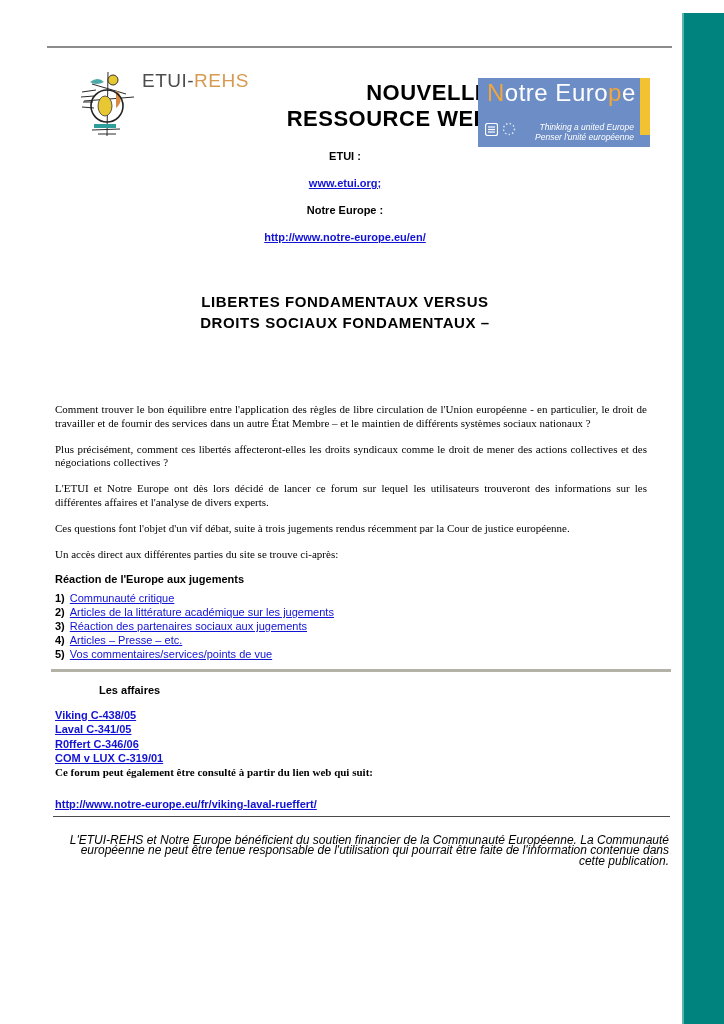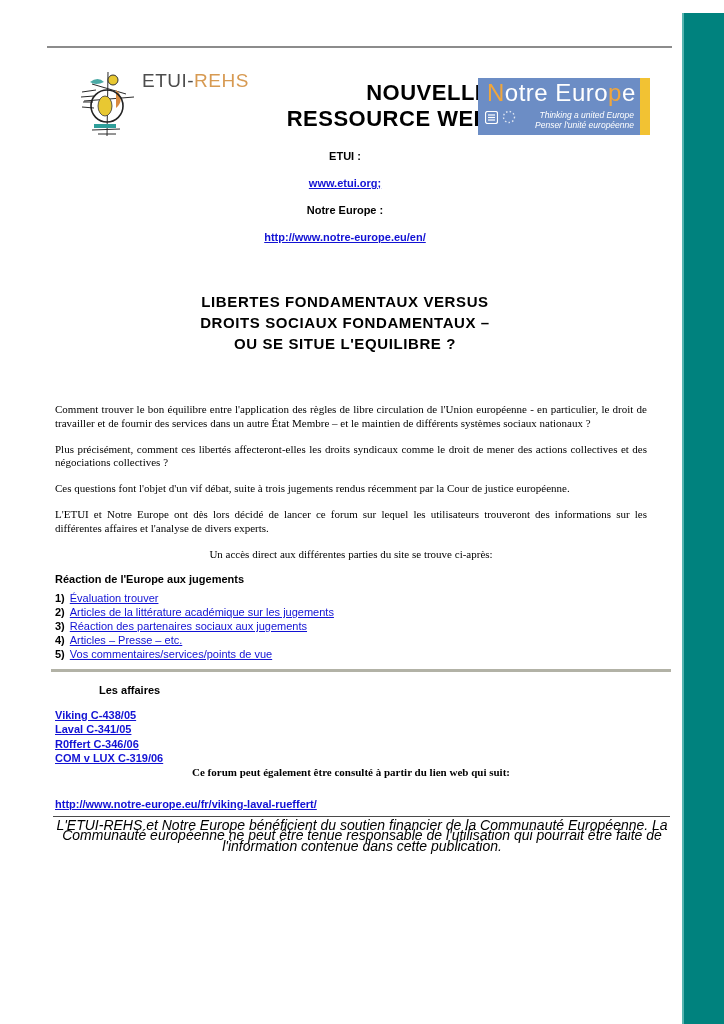--- a/index.html
+++ b/index.html
@@ -11,52 +11,52 @@
   .top-rule { position:absolute; left:47px; top:46px; width:625px; height:2px; background:#8c8c8c; }
 
   
   .header { position:absolute; left:0; top:68px; width:682px; height:85px; }
   .etui-logo { position:absolute; left:80px; top:2px; display:flex; align-items:flex-start; }
   .etui-logo .wordmark { font-size:19px; letter-spacing:0.5px; margin-left:4px; font-weight:400; }
   .etui-logo .part1 { color:#4d4d4d; }
   .etui-logo .part2 { color:#D79A52; }
   .nouvelle { position:absolute; left:200px; top:12px; width:290px; text-align:right;
     font-size:22px; font-weight:bold; line-height:26px; letter-spacing:0.5px; }
-  .notre-logo { position:absolute; left:478px; top:10px; width:172px; height:57px; background:#6C8DC5; }
+  .notre-logo { position:absolute; left:478px; top:10px; width:172px; height:69px; background:#6C8DC5; }
   .notre-logo .stripe { position:absolute; right:0; top:0; width:10px; height:57px; background:#F2C233; }
   .notre-logo .ne-text { position:absolute; left:9px; top:1px; font-size:24px; color:#ffffff; letter-spacing:0.5px; white-space:nowrap; }
   .notre-logo .accent { color:#F0A63C; }
   .notre-logo .taglines { position:absolute; right:16px; bottom:5px; text-align:right;
     font-style:italic; color:#ffffff; font-size:8.5px; line-height:10px; white-space:nowrap;margin-top:11px; }
   .notre-logo .mini-icons { position:absolute; left:7px; bottom:7px; display:flex; gap:4px; align-items:center; }
 
   
   .center-links { position:absolute; top:150px; left:47px; width:596px; text-align:center; font-size:11px; }
   .center-links .line { margin-bottom:15px; }
   .center-links .lbl { font-weight:bold; }
   a.doclink { color:#1212d4; text-decoration:underline; cursor:pointer; }
   a.doclink.bold { font-weight:bold;text-align:center; }
 
   .main-title { position:absolute; top:291px; left:47px; width:596px; text-align:center;
     font-weight:bold; font-size:15px; line-height:21px; letter-spacing:0.6px; }
 
   
   .body-col { position:absolute; top:403px; left:55px; width:592px; font-size:11px; line-height:13.8px; }
   .body-col p { margin:0 0 12px; text-align:justify;font-family:Liberation Serif, serif; }
-  .body-col p.noj { text-align:center; }
+  .body-col p.noj { text-align:left; }
   .sec-heading { font-weight:bold; margin:8px 0 4px; }
   .numlist { margin:0; }
   .numlist .row { line-height:14px; }
   .numlist .num { font-weight:bold; margin-right:5px; }
   .beige-hr { height:3px; background:#b2b2a6; border:none; width:620px; margin:8px 0 12px -4px; }
   .aff-links .row { line-height:14.5px; }
   .forum-intro { font-weight:bold; margin:14px 0 0; }
   .gap18 { height:18px; }
   .footnote-rule { border:none; border-top:1px solid #4a4a4a; width:617px; margin:4px 0 0 -2px; }
-  .footnote { width:614px; font-size:14px; font-style:italic; line-height:10.5px; margin-top:3px; text-align:center; }
+  .footnote { width:614px; font-size:12px; font-style:italic; line-height:10.5px; margin-top:18px; text-align:right; }
 </style>
 </head>
 <body>
 
 <div class="page">
   <div class="teal-band"></div>
   <div class="top-rule"></div>
 
   <div class="header">
     <div class="etui-logo">
@@ -117,47 +117,46 @@
   <div class="center-links">
     <div class="line lbl">ETUI :</div>
     <div class="line"><a class="doclink bold">www.etui.org;</a></div>
     <div class="line lbl">Notre Europe :</div>
     <div class="line"><a class="doclink bold">http://www.notre-europe.eu/en/</a></div>
   </div>
 
   <div class="main-title">
     <div>LIBERTES FONDAMENTAUX VERSUS</div>
     <div>DROITS SOCIAUX FONDAMENTAUX –</div>
-    <div>OU SE SITUE L'EQUILIBRE ?</div>
   </div>
 
   <div class="body-col">
     <p>Comment trouver le bon équilibre entre l'application des règles de libre circulation de l'Union européenne - en particulier, le droit de travailler et de fournir des services dans un autre État Membre – et le maintien de différents systèmes sociaux nationaux ?</p>
     <p>Plus précisément, comment ces libertés affecteront-elles les droits syndicaux comme le droit de mener des actions collectives et des négociations collectives ?</p>
+    <p>L'ETUI et Notre Europe ont dès lors décidé de lancer ce forum sur lequel les utilisateurs trouveront des informations sur les différentes affaires et l'analyse de divers experts.</p>
     <p>Ces questions font l'objet d'un vif débat, suite à trois jugements rendus récemment par la Cour de justice européenne.</p>
-    <p>L'ETUI et Notre Europe ont dès lors décidé de lancer ce forum sur lequel les utilisateurs trouveront des informations sur les différentes affaires et l'analyse de divers experts.</p>
     <p class="noj">Un accès direct aux différentes parties du site se trouve ci-après:</p>
 
     <div class="sec-heading">Réaction de l'Europe aux jugements</div>
     <div class="numlist">
-      <div class="row"><span class="num">1)</span><a class="doclink">Évaluation trouver</a></div>
+      <div class="row"><span class="num">1)</span><a class="doclink">Communauté critique</a></div>
       <div class="row"><span class="num">2)</span><a class="doclink">Articles de la littérature académique sur les jugements</a></div>
       <div class="row"><span class="num">3)</span><a class="doclink">Réaction des partenaires sociaux aux jugements</a></div>
       <div class="row"><span class="num">4)</span><a class="doclink">Articles – Presse – etc.</a></div>
       <div class="row"><span class="num">5)</span><a class="doclink">Vos commentaires/services/points de vue</a></div>
     </div>
 
     <div class="beige-hr"></div>
 
     <div class="sec-heading" style="margin-top:12px;padding-left:44px;">Les affaires</div>
     <div class="aff-links" style="margin-top:10px;">
       <div class="row"><a class="doclink bold">Viking C-438/05</a></div>
       <div class="row"><a class="doclink bold">Laval C-341/05</a></div>
       <div class="row"><a class="doclink bold">R0ffert C-346/06</a></div>
-      <div class="row"><a class="doclink bold">COM v LUX C-319/06</a></div>
+      <div class="row"><a class="doclink bold">COM v LUX C-319/01</a></div>
     </div>
 
     <p class="noj forum-intro" style="margin-bottom:0;">Ce forum peut également être consulté à partir du lien web qui suit:</p>
     <div class="gap18"></div>
     <div><a class="doclink bold">http://www.notre-europe.eu/fr/viking-laval-rueffert/</a></div>
 
     <div class="footnote-rule"></div>
     <div class="footnote">L'ETUI-REHS et Notre Europe bénéficient du soutien financier de la Communauté Européenne. La Communauté européenne ne peut être tenue responsable de l'utilisation qui pourrait être faite de l'information contenue dans cette publication.</div>
   </div>
 </div>

